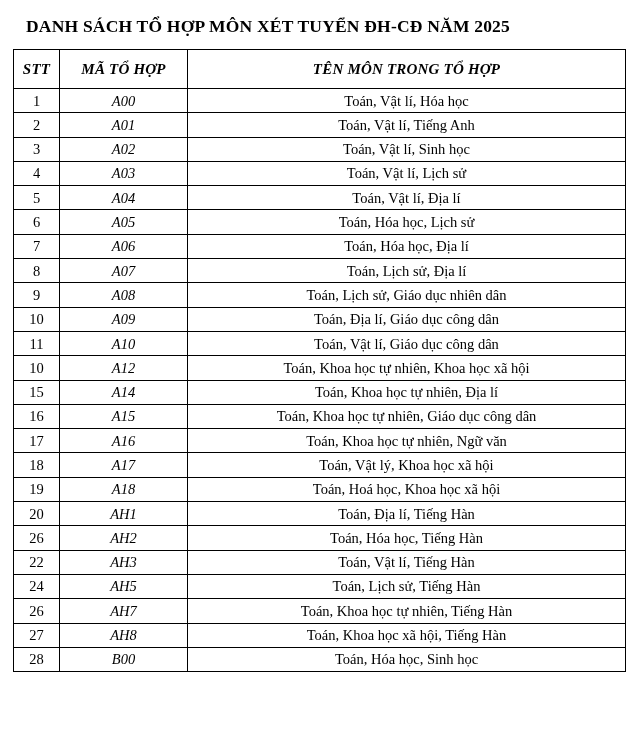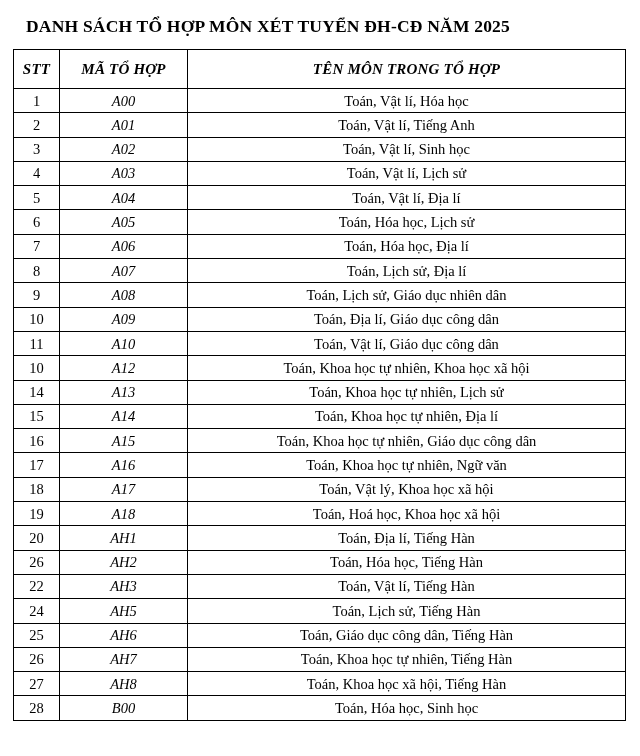--- a/index.html
+++ b/index.html
@@ -148,25 +148,20 @@
           <td class="cell-stt">11</td>
           <td class="cell-code">A10</td>
           <td class="cell-subjects">Toán, Vật lí, Giáo dục công dân</td>
         </tr>
         <tr>
           <td class="cell-stt">10</td>
           <td class="cell-code">A12</td>
           <td class="cell-subjects">Toán, Khoa học tự nhiên, Khoa học xã hội</td>
         </tr>
         <tr>
-          <td class="cell-stt">14</td>
-          <td class="cell-code">A13</td>
-          <td class="cell-subjects">Toán, Khoa học tự nhiên, Lịch sử</td>
-        </tr>
-        <tr>
           <td class="cell-stt">15</td>
           <td class="cell-code">A14</td>
           <td class="cell-subjects">Toán, Khoa học tự nhiên, Địa lí</td>
         </tr>
         <tr>
           <td class="cell-stt">16</td>
           <td class="cell-code">A15</td>
           <td class="cell-subjects">Toán, Khoa học tự nhiên, Giáo dục công dân</td>
         </tr>
         <tr>
@@ -198,25 +193,20 @@
           <td class="cell-stt">22</td>
           <td class="cell-code">AH3</td>
           <td class="cell-subjects">Toán, Vật lí, Tiếng Hàn</td>
         </tr>
         <tr>
           <td class="cell-stt">24</td>
           <td class="cell-code">AH5</td>
           <td class="cell-subjects">Toán, Lịch sử, Tiếng Hàn</td>
         </tr>
         <tr>
-          <td class="cell-stt">25</td>
-          <td class="cell-code">AH6</td>
-          <td class="cell-subjects">Toán, Giáo dục công dân, Tiếng Hàn</td>
-        </tr>
-        <tr>
           <td class="cell-stt">26</td>
           <td class="cell-code">AH7</td>
           <td class="cell-subjects">Toán, Khoa học tự nhiên, Tiếng Hàn</td>
         </tr>
         <tr>
           <td class="cell-stt">27</td>
           <td class="cell-code">AH8</td>
           <td class="cell-subjects">Toán, Khoa học xã hội, Tiếng Hàn</td>
         </tr>
         <tr>

